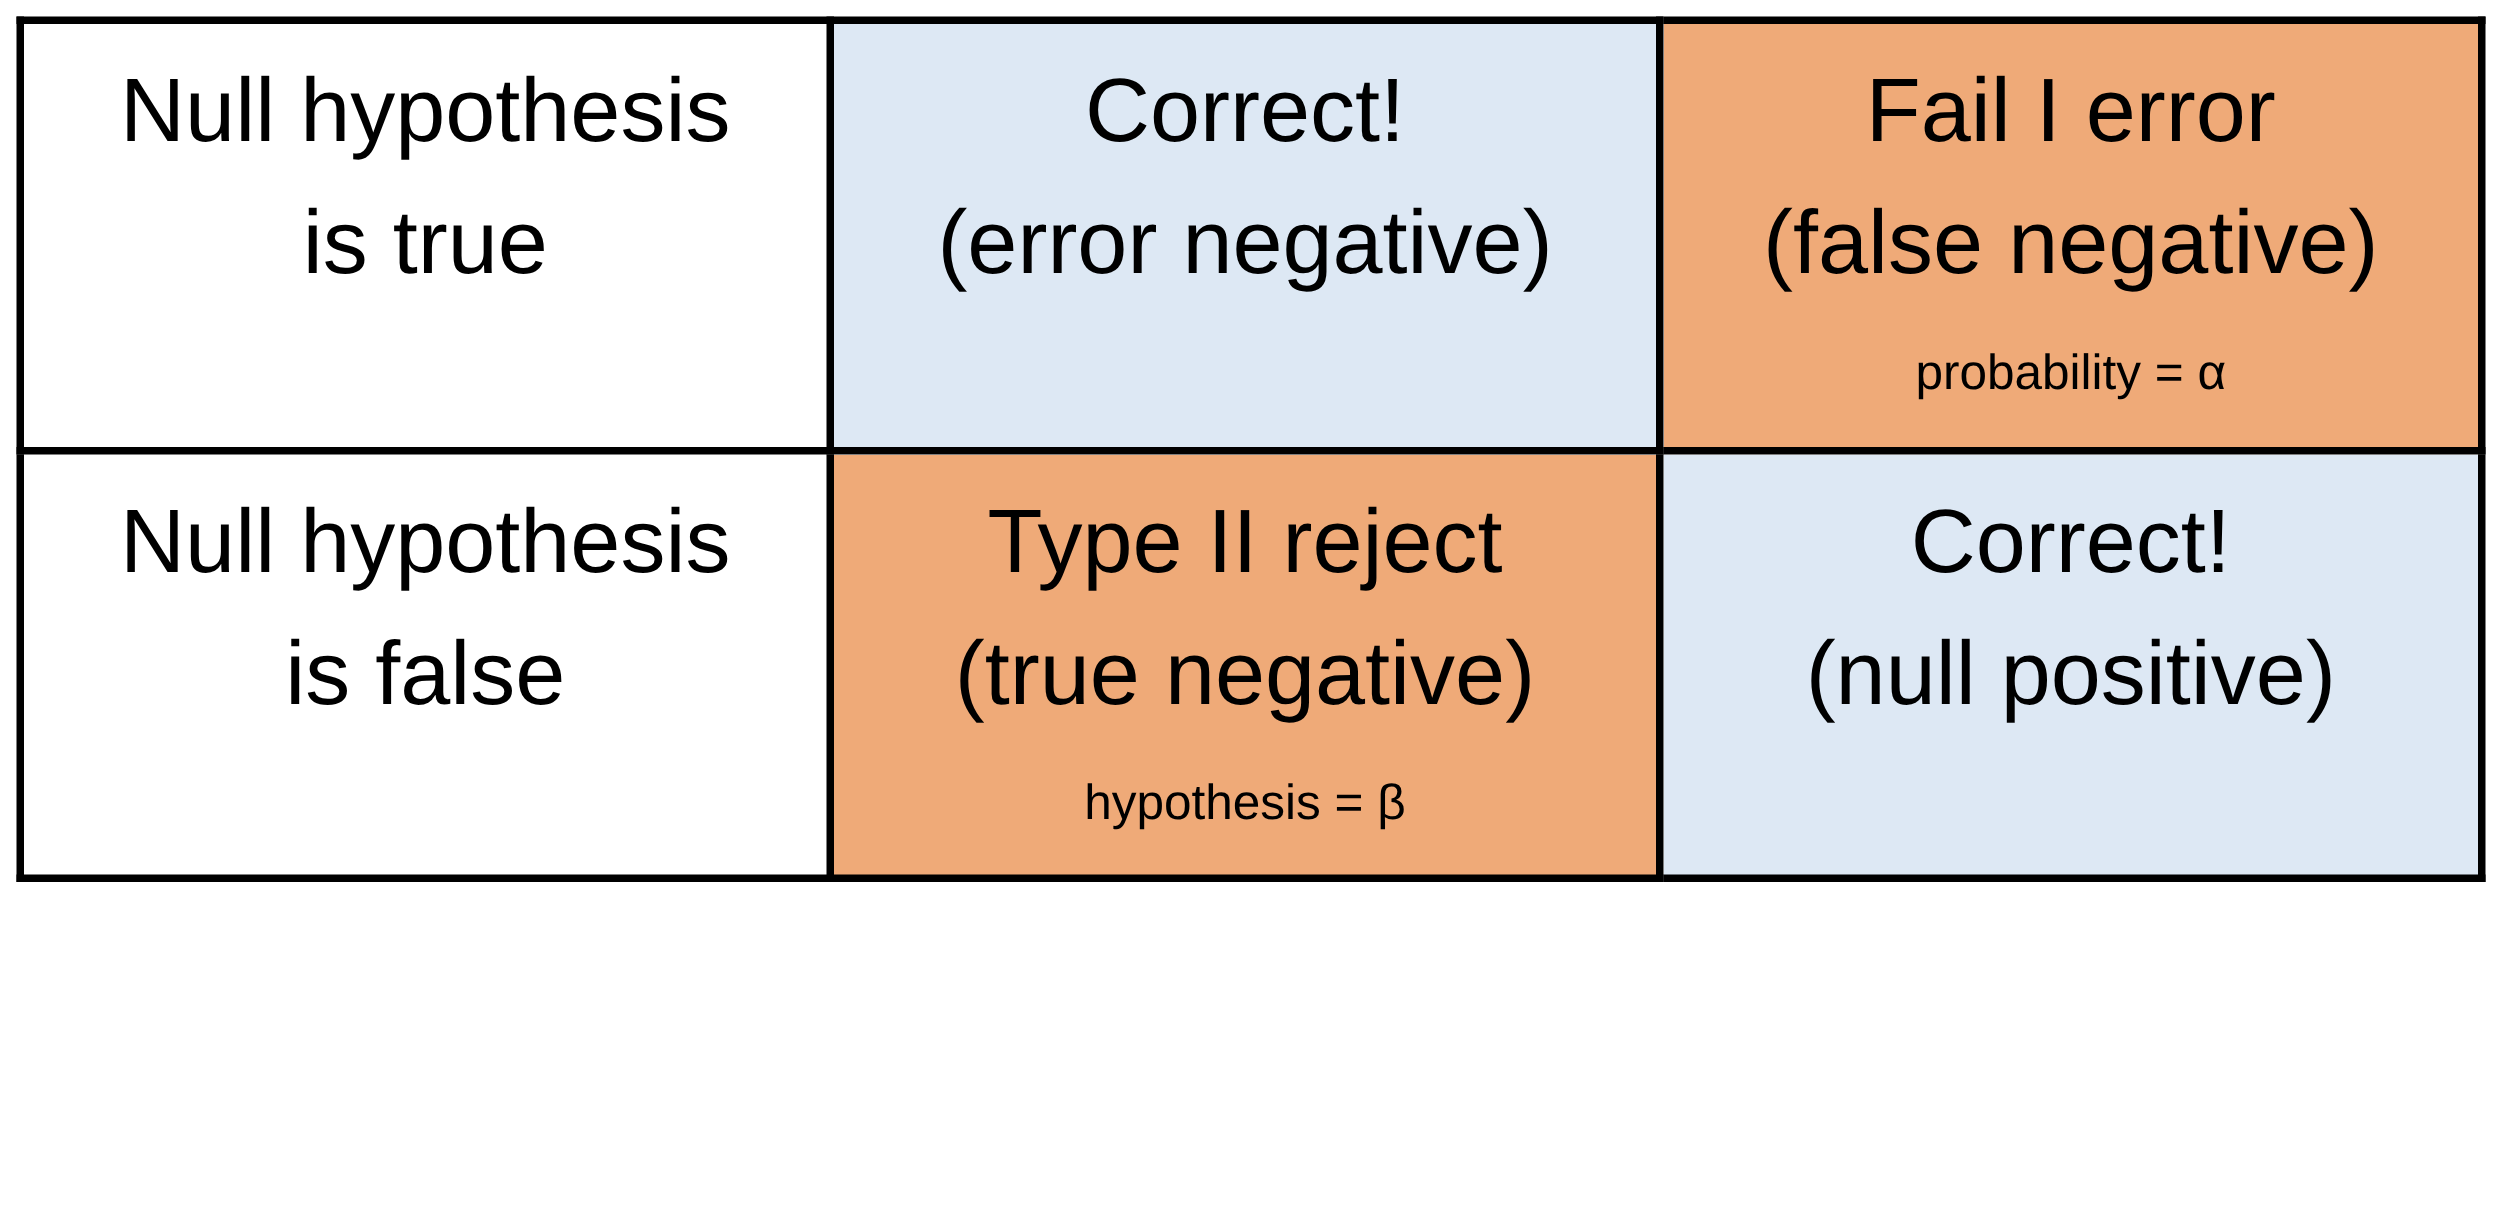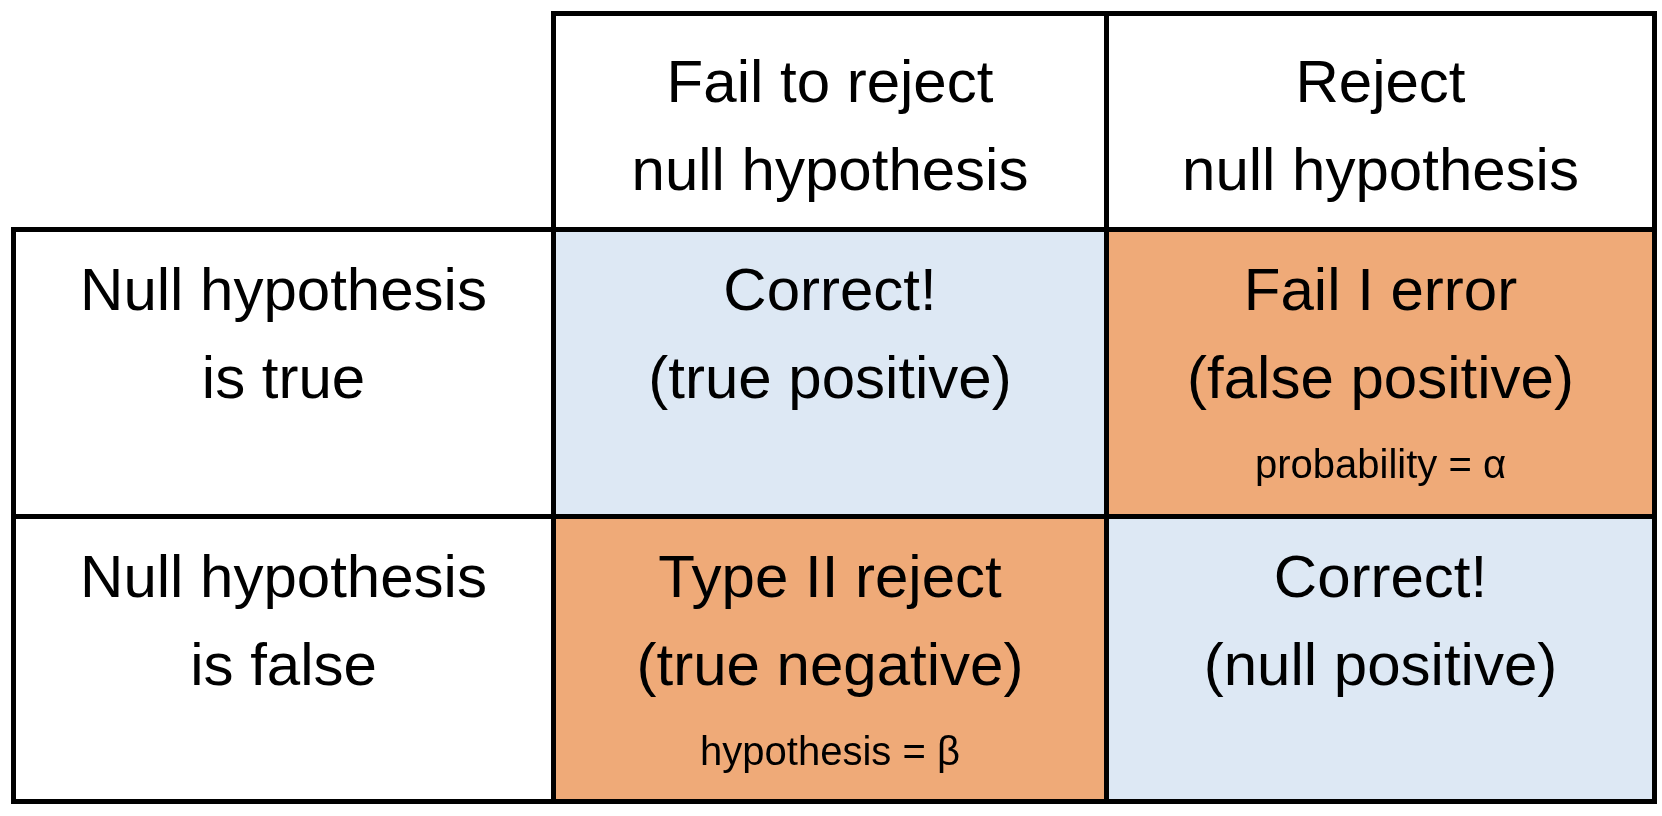--- a/index.html
+++ b/index.html
@@ -42,61 +42,50 @@
     font-size: 60px;
     line-height: 88px;
     white-space: pre-line;
   }
   .cell-title, .cell-subtitle {
     font-size: 60px;
     line-height: 88px;
     white-space: nowrap;
   }
   .cell-note {
-    font-size: 40px;
+    font-size: 33px;
     line-height: 60px;
     margin-top: 12px;
     white-space: nowrap;
   }
   .cell-note:empty { display: none; }
 </style>
 </head>
 <body>
 
 <table class="matrix">
   <colgroup>
     <col style="width:540px">
     <col style="width:553px">
     <col style="width:548px">
   </colgroup>
   <tbody>
-      <tr style="height:216px">
-    <td class="corner"></td>
-    <td class="col-header">
-      <div class="big-text">Fail to reject
-null hypothesis</div>
-    </td>
-    <td class="col-header">
-      <div class="big-text">Reject
-null hypothesis</div>
-    </td>
-  </tr>
   <tr style="height:287px">
     <td class="row-header">
       <div class="big-text">Null hypothesis
 is true</div>
     </td>
     <td class="kind-correct">
       <div class="cell-title">Correct!</div>
-      <div class="cell-subtitle">(true positive)</div>
+      <div class="cell-subtitle">(error negative)</div>
 
     </td>
     <td class="kind-error">
       <div class="cell-title">Fail I error</div>
-      <div class="cell-subtitle">(false positive)</div>
+      <div class="cell-subtitle">(false negative)</div>
       <div class="cell-note">probability = α</div>
     </td>
   </tr>
   <tr style="height:285px">
     <td class="row-header">
       <div class="big-text">Null hypothesis
 is false</div>
     </td>
     <td class="kind-error">
       <div class="cell-title">Type II reject</div>

